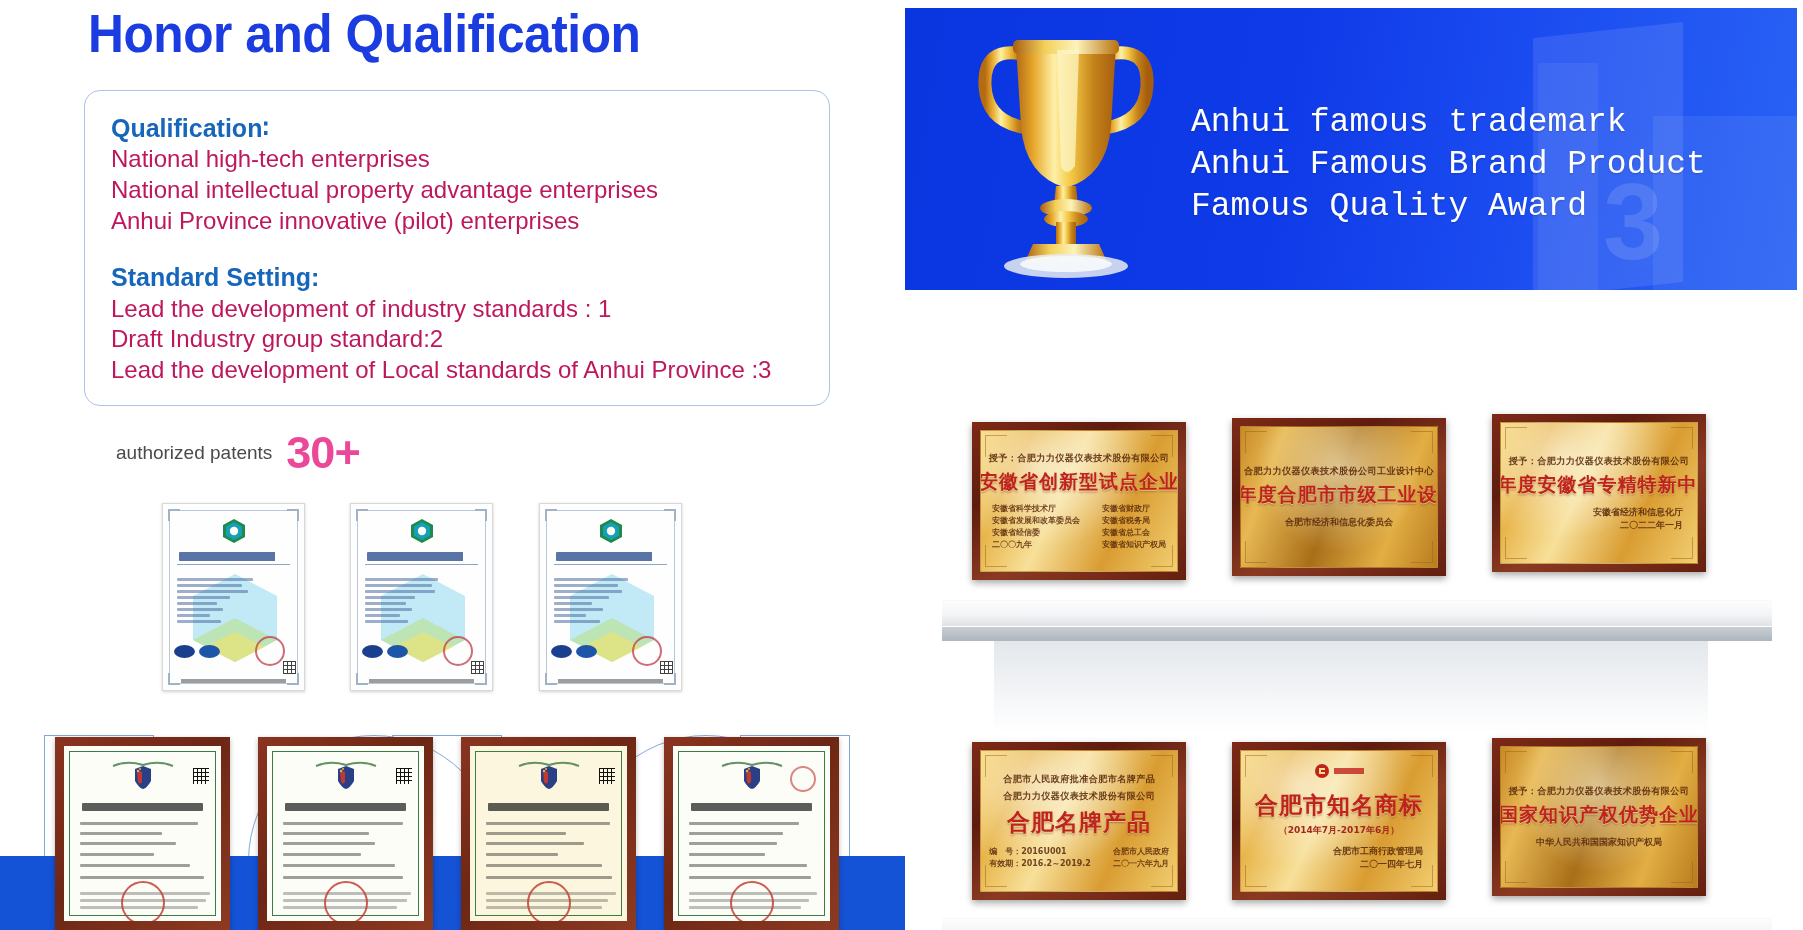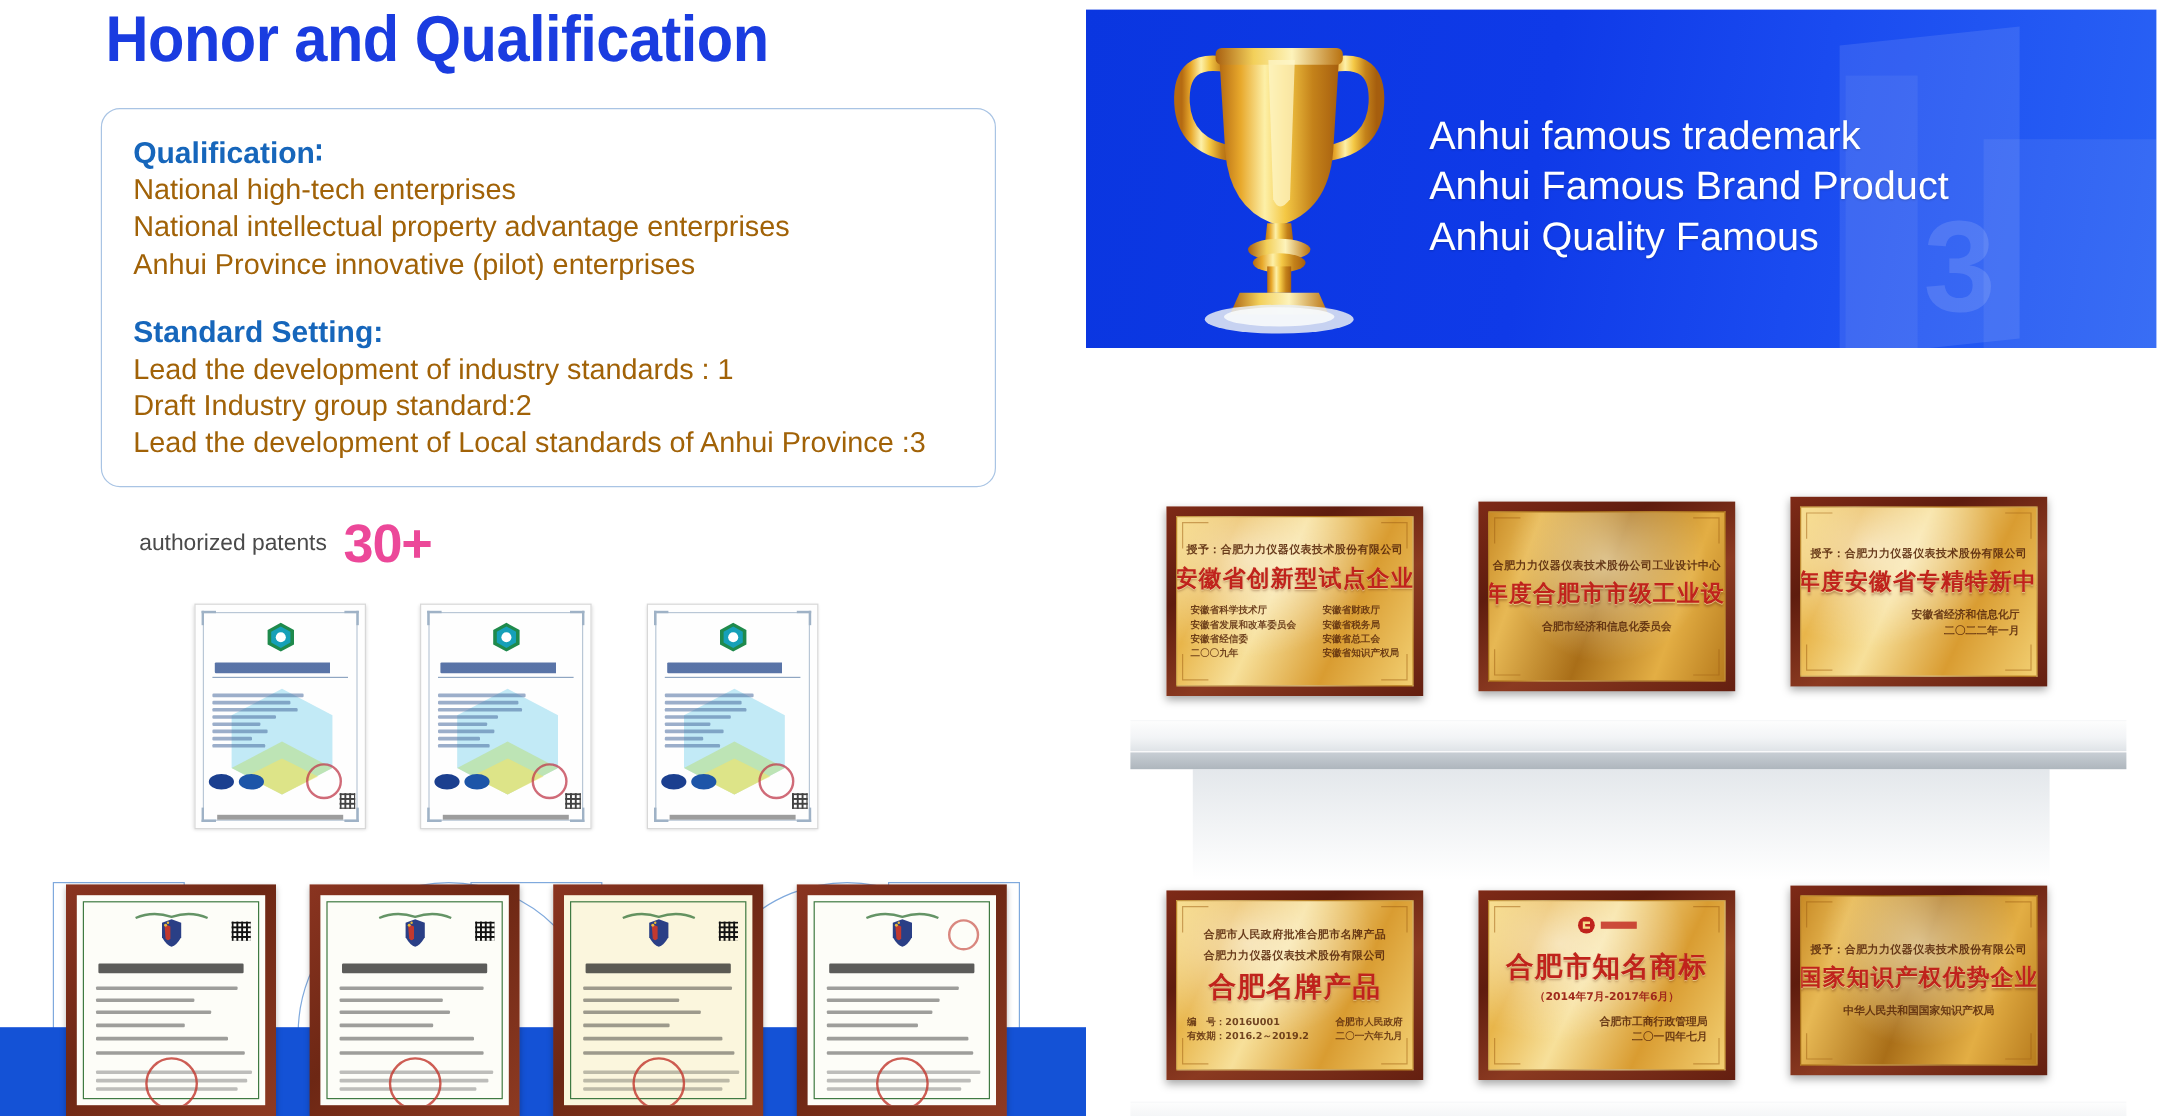--- a/index.html
+++ b/index.html
@@ -18,21 +18,21 @@
     color: #1a3ce0; white-space: nowrap;
     transform: scaleX(0.92); transform-origin: left center;
   }
 
   #info-card {
     position: absolute; left: 84px; top: 90px; width: 746px; height: 316px;
     border: 1.6px solid #a9c4e4; border-radius: 16px; background: #fff;
     padding: 22px 26px 0 26px;
   }
   .card-heading { color: #1666bb; font-size: 25px; font-weight: bold; line-height: 1.25; }
-  .card-line   { color: #a16207; font-size: 24px; line-height: 1.28; white-space: nowrap; }
+  .card-line   { color: #be185d; font-size: 24px; line-height: 1.28; white-space: nowrap; }
   .card-gap { height: 26px; }
 
   #stats-row { position: absolute; left: 116px; top: 427px; width: 640px; height: 54px; }
   .stat { position: absolute; top: 0; display: flex; align-items: center; }
   .stat-label { color: #4a4a4a; font-size: 19px; line-height: 1.12; }
   .stat-value { color: #ec4899; font-size: 45px; font-weight: bold; margin-left: 14px; letter-spacing: -1px; }
   #stat-patents { left: 0; }
   #stat-software { left: 347px; }
   #stat-software .stat-label { width: 120px; }
 
@@ -108,21 +108,21 @@
     position: absolute; left: 905px; top: 8px; width: 898px; height: 282px;
     background: linear-gradient(100deg,#0a36e0 0%,#0f3ae8 42%,#1a4bf0 66%,#2a63f5 100%);
     overflow: hidden;
   }
   .bldg { position: absolute; background: rgba(255,255,255,.10); }
   #bldg-a { right: 120px; top: 22px; width: 150px; height: 260px; transform: skewY(-6deg); }
   #bldg-b { right: 0px; top: 108px; width: 150px; height: 180px; background: rgba(255,255,255,.07); }
   #bldg-c { right: 205px; top: 55px; width: 60px; height: 230px; background: rgba(255,255,255,.06); }
   #bldg-digit { position: absolute; right: 140px; top: 160px; font-size: 108px; font-weight: bold;
                 color: rgba(255,255,255,.13); line-height: 1; }
-  #banner-lines { position: absolute; left: 286px; top: 84px; }
+  #banner-lines { position: absolute; left: 286px; top: 94px; font-family: Liberation Mono, monospace; }
   .banner-line { color: #ffffff; font-size: 33px; line-height: 1.28; white-space: nowrap;
                  text-shadow: 0 1px 2px rgba(0,0,0,.18); }
   #trophy { position: absolute; left: 56px; top: 8px; width: 210px; height: 265px; }
 
   
   .shelf { position: absolute; }
   .shelf-top {
     height: 26px;
     background: linear-gradient(180deg,#fdfdfd 0%,#f2f4f6 55%,#dfe3e7 100%);
     border-top: 1px solid #f7f8f9;
@@ -510,21 +510,21 @@
 
         <path d="M72 228 L138 228 L146 246 L64 246 Z" fill="url(#gold2)"></path>
         <ellipse cx="105" cy="250" rx="62" ry="12" fill="#e9edf3" opacity=".85"></ellipse>
         <ellipse cx="105" cy="248" rx="46" ry="8" fill="#f7f9fb" opacity=".9"></ellipse>
       </svg>
     </div>
 
     <div id="banner-lines">
       <div class="banner-line">Anhui famous trademark</div>
       <div class="banner-line">Anhui Famous Brand Product</div>
-      <div class="banner-line">Anhui Quality Famous</div>
+      <div class="banner-line">Famous Quality Award</div>
     </div>
   </div>
 
   <div class="shelf shelf-top" style="left:942px; top:600px; width:830px;">
     <div class="shelf-edge"></div>
     <div class="shelf-under"></div>
   </div>
 
   <div class="plaque" style="left:972px; top:422px;">
     <div class="plaque-face">

